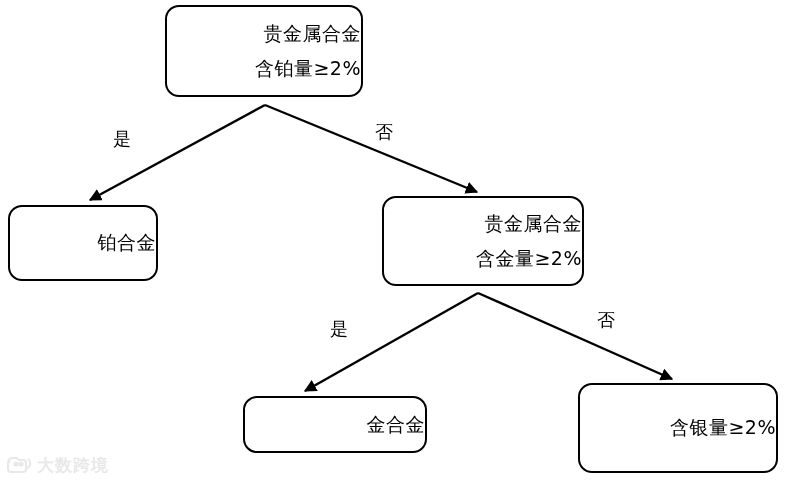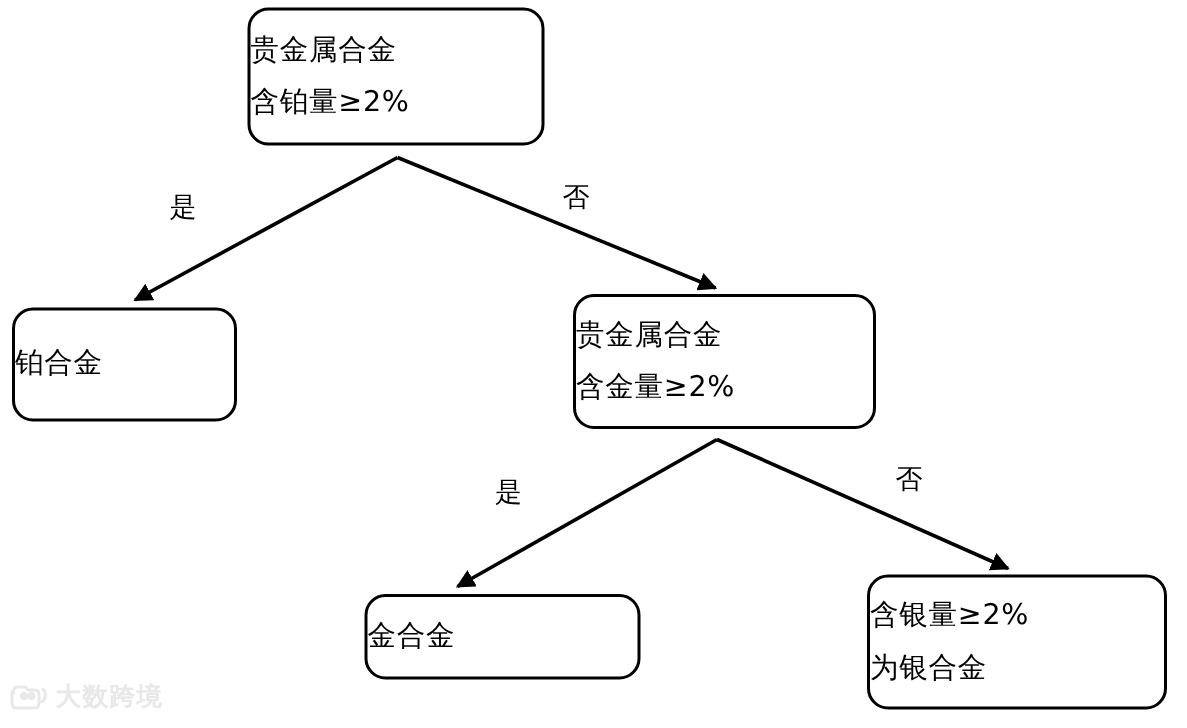--- a/index.html
+++ b/index.html
@@ -26,21 +26,21 @@
     height: 485px;
   }
   .node {
     position: absolute;
     box-sizing: border-box;
     border: 2.5px solid #000000;
     border-radius: 14px;
     background: #ffffff;
     display: flex;
     flex-direction: column;
-    align-items: flex-start;
+    align-items: flex-end;
     justify-content: center;
     color: #000000;
     font-size: 19px;
     line-height: 1.55;
     letter-spacing: 0.5px;
     white-space: nowrap;
     z-index: 2;
   }
   .node .line2 {
     margin-top: 6px;
@@ -119,21 +119,20 @@
     <span class="line1">贵金属合金</span>
     <span class="line2">含金量≥2%</span>
   </div>
 
   <div class="node" id="node-au">
     <span class="line1">金合金</span>
   </div>
 
   <div class="node" id="node-ag">
     <span class="line1">含银量≥2%</span>
-    <span class="line2">为银合金</span>
   </div>
 
   <span class="edge-label" id="label-root-yes">是</span>
   <span class="edge-label" id="label-root-no">否</span>
   <span class="edge-label" id="label-gold-yes">是</span>
   <span class="edge-label" id="label-gold-no">否</span>
 
   <div id="watermark">
     <svg width="26" height="20" viewBox="0 0 26 20">
       <path d="M3 6 Q2 5 2 8 L2 14 Q2 17 5 17 L17 17 Q20 17 20 14 L20 8 Q20 5 17 5 L13 5 L11 3 L6 3 Q3 3 3 6 Z" fill="none" stroke="#e8e8e8" stroke-width="2"></path>

